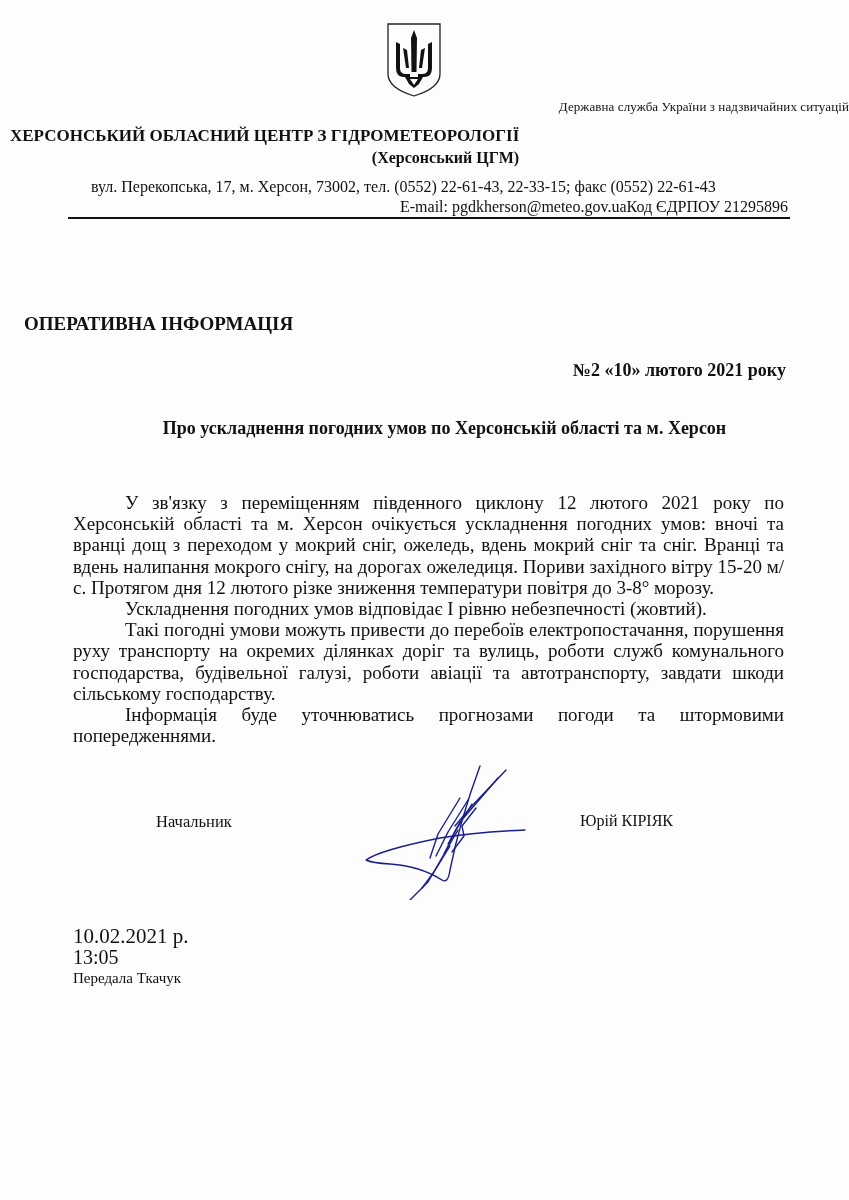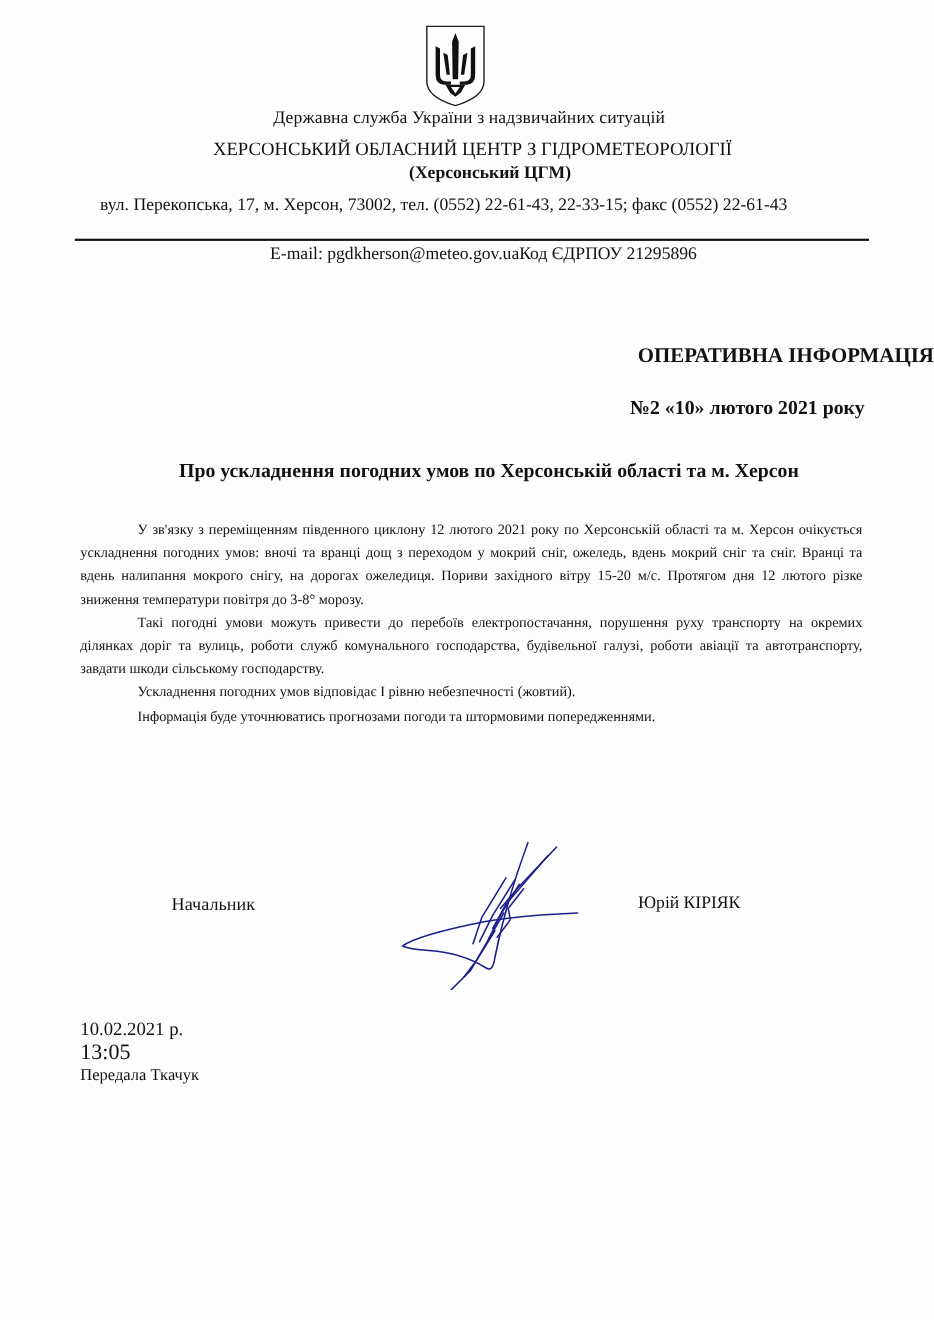--- a/index.html
+++ b/index.html
@@ -25,32 +25,31 @@
       position: absolute;
       left: 385px;
       top: 22px;
       width: 58px;
       height: 76px;
     }
     .agency {
       position: absolute;
       left: 0; right: 0;
       top: 99px;
-      text-align: center;
-      font-size: 16px;
+      text-align: right;
+      font-size: 13px;
       letter-spacing: 0.1px;
       padding-left: 4px;
     }
     .org-name {
       position: absolute;
       left: 0; right: 0;
       top: 126px;
-      text-align: center;
       font-size: 17px;
-      font-weight: normal;
+      font-weight: bold;
       padding-left: 10px;
     }
     .org-short {
       position: absolute;
       left: 0; right: 0;
       top: 149px;
       text-align: center;
       font-size: 16px;
       font-weight: bold;
       padding-left: 24px;
@@ -63,36 +62,35 @@
       font-size: 16px;
       white-space: nowrap;
     }
     .contact-row {
       position: absolute;
       left: 91px;
       right: 61px;
       top: 198px;
       font-size: 16px;
       display: flex;
-      justify-content: center;
-      margin-top: 24px;
+      justify-content: flex-end;
     }
     .header-rule {
       position: absolute;
       left: 68px;
       width: 722px;
       top: 217px;
       height: 0;
       border-top: 2px solid #111;
     }
     .doc-title {
       position: absolute;
       left: 0; right: 0;
       top: 313px;
-      text-align: right;
+      text-align: left;
       font-size: 19px;
       font-weight: bold;
       padding-left: 24px;
     }
     .doc-number {
       position: absolute;
       right: 63px;
       top: 360px;
       font-size: 18px;
       font-weight: bold;
@@ -105,22 +103,22 @@
       text-align: center;
       font-size: 18px;
       font-weight: bold;
       line-height: 22px;
       margin-top: 12px;
     }
     .body-text {
       position: absolute;
       left: 73px;
       width: 711px;
-      top: 470px;
-      font-size: 13px;
+      top: 492px;
+      font-size: 19px;
       line-height: 21.2px;
     }
     .body-text p {
       margin: 0;
       text-indent: 52px;
       text-align: justify;
     }
     .signature-block {
       position: absolute;
       left: 0; top: 760px;
@@ -144,21 +142,21 @@
       top: 0px;
       width: 240px;
       height: 140px;
     }
     .footer {
       position: absolute;
       left: 73px;
       top: 925px;
     }
     .footer .date {
-      font-size: 17px;
+      font-size: 21px;
       line-height: 22px;
     }
     .footer .time {
       font-size: 20px;
       line-height: 20px;
     }
     .footer .sender {
       font-size: 15px;
       line-height: 22px;
     }
@@ -200,22 +198,22 @@
 
   <div class="doc-title">ОПЕРАТИВНА ІНФОРМАЦІЯ</div>
   <div class="doc-number">№2 «10» лютого 2021 року</div>
 
   <div class="subject">
     <div>Про ускладнення погодних умов по Херсонській області та м. Херсон</div>
   </div>
 
   <div class="body-text">
     <p>У зв'язку з переміщенням південного циклону 12 лютого 2021 року по Херсонській області та м. Херсон  очікується ускладнення погодних умов: вночі та вранці дощ з переходом у мокрий сніг, ожеледь, вдень мокрий сніг та сніг. Вранці та вдень налипання мокрого снігу, на дорогах ожеледиця. Пориви західного вітру 15-20 м/с. Протягом дня 12 лютого різке зниження температури повітря до 3-8° морозу.</p>
+    <p>Ускладнення погодних умов відповідає І рівню небезпечності (жовтий).</p>
     <p>Такі погодні умови  можуть привести  до перебоїв електропостачання, порушення руху транспорту на окремих ділянках доріг та вулиць, роботи служб комунального господарства, будівельної галузі, роботи авіації та автотранспорту, завдати шкоди сільському господарству.</p>
-    <p>Ускладнення погодних умов відповідає І рівню небезпечності (жовтий).</p>
     <p>Інформація буде уточнюватись прогнозами погоди та штормовими попередженнями.</p>
   </div>
 
   <div class="signature-block">
     <div class="position-title">Начальник</div>
     <svg class="signature" viewBox="0 0 240 140">
       <g fill="none" stroke="#1a1f8c" stroke-width="1.4" stroke-linecap="round" stroke-linejoin="round">
         <path d="M170 6 Q150 60 140 110 Q138 124 132 120 Q110 106 80 104 Q62 103 56 100 Q70 90 130 78 Q165 72 215 70"></path>
         <path d="M188 18 L150 62 L138 84"></path>
         <path d="M196 10 L160 48 L145 66"></path>

